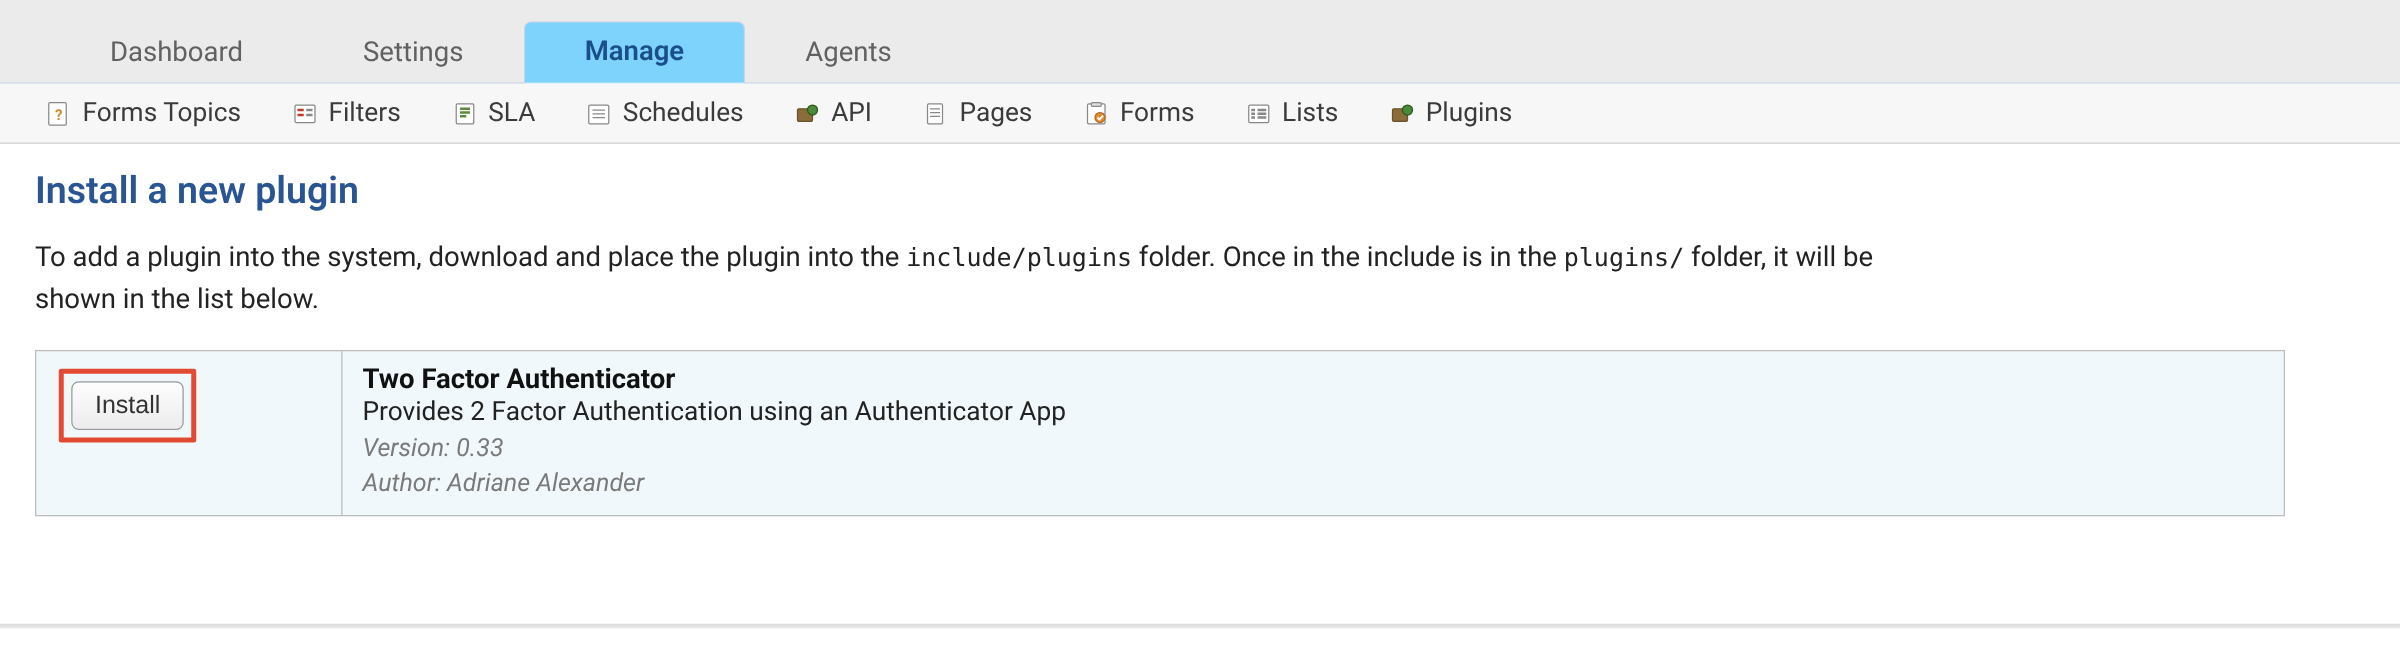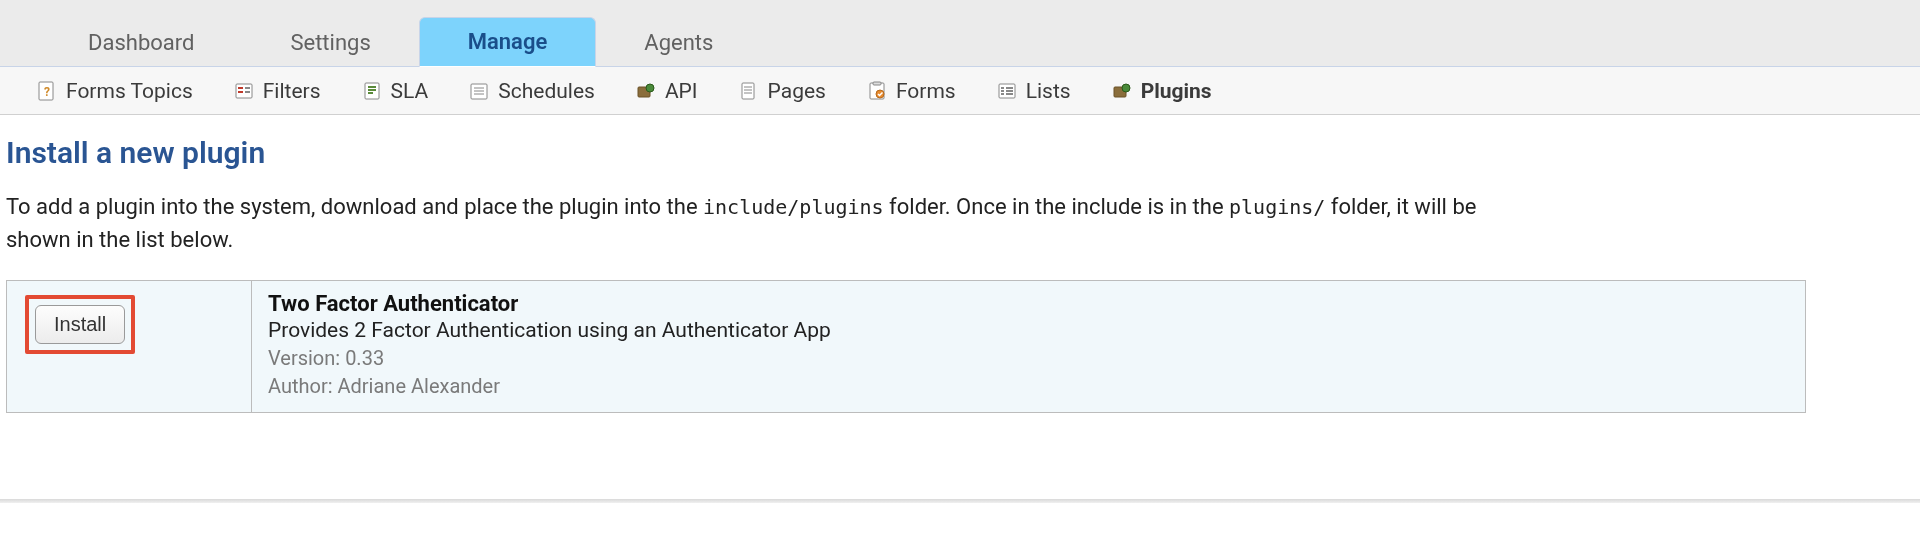--- a/index.html
+++ b/index.html
@@ -53,33 +53,33 @@
   }
   .sub-nav-item {
     display: flex;
     align-items: center;
     gap: 8px;
     color: #3b3b3b;
     cursor: pointer;
     padding: 4px 6px;
   }
   .sub-nav-item.active {
-    font-weight: 700;
+    font-weight: 400;
   }
   .sub-nav-item .icon {
     width: 22px;
     height: 22px;
     display: inline-flex;
     align-items: center;
     justify-content: center;
   }
 
   
   .content {
-    padding: 20px 20px 0 6px;
+    padding: 20px 20px 0 28px;
   }
   .page-title {
     color: #2a5593;
     font-size: 30px;
     font-weight: 600;
     margin-bottom: 20px;
   }
   .page-desc {
     font-size: 22px;
     color: #222;
@@ -127,20 +127,21 @@
     font-weight: 700;
     font-size: 22px;
     color: #111;
   }
   .plugin-desc {
     font-size: 21px;
     color: #222;
     margin-top: 2px;
   }
   .plugin-meta {
+    font-style: italic;
     color: #7a7a7a;
     font-size: 20px;
     margin-top: 4px;
   }
 
   
   .bottom-line {
     margin-top: 86px;
     height: 4px;
     background: linear-gradient(#d9d9d9, #f0f0f0);

